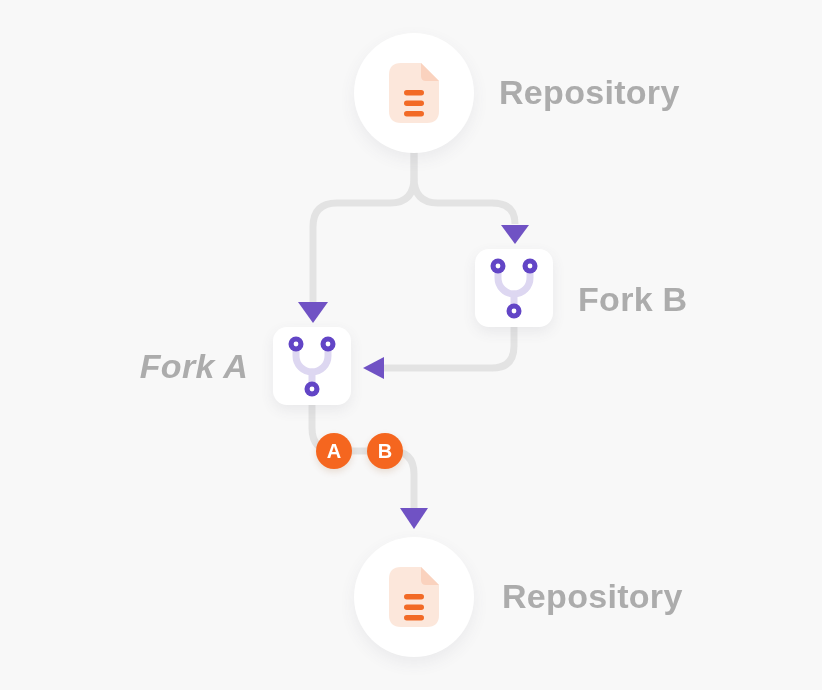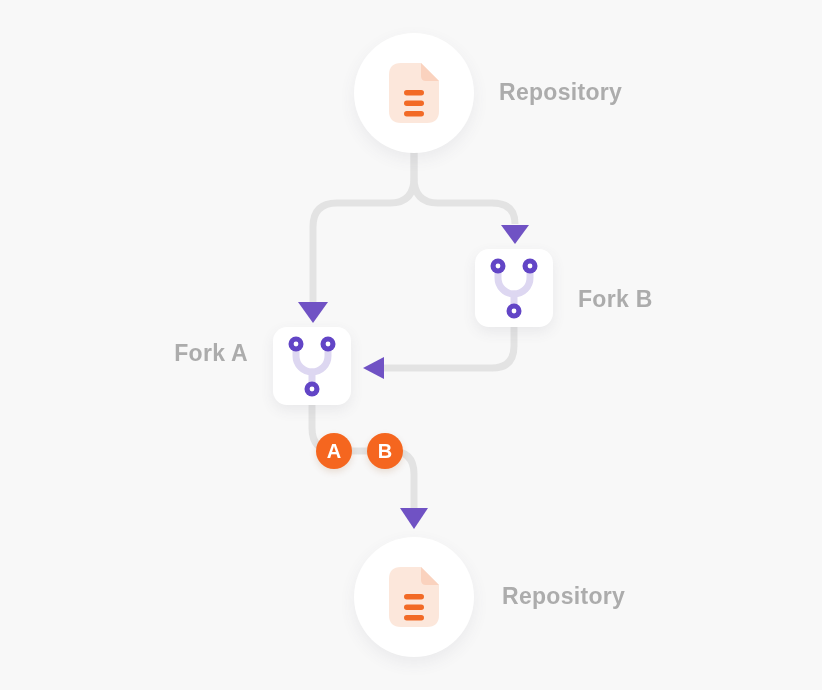--- a/index.html
+++ b/index.html
@@ -53,21 +53,21 @@
   .fork-path {
     fill: none;
     stroke: var(--fork-path-lavender, #DDD7F1);
     stroke-width: 7;
     stroke-linecap: round;
   }
   .fork-dot { fill: var(--fork-node-purple, #6245C6); }
   .fork-dot-hole { fill: var(--node-white, #FFFFFF); }
   .diagram-label {
     position: absolute;
-    font-size: 23px;
+    font-size: 34px;
     line-height: 27px;
     font-weight: 700;
     letter-spacing: 0.3px;
     color: var(--label-gray, #ACACAC);
     white-space: nowrap;
   }
   .diagram-label.align-right {
     text-align: right;
   }
   .badge {
@@ -131,21 +131,21 @@
       <path class="fork-path" d="M23,22 V29 A16,16 0 0 0 55,29 V22"></path>
       <path class="fork-path" d="M39,45 V60"></path>
       <circle class="fork-dot" cx="23" cy="17" r="7.5"></circle>
       <circle class="fork-dot" cx="55" cy="17" r="7.5"></circle>
       <circle class="fork-dot" cx="39" cy="62" r="7.5"></circle>
       <circle class="fork-dot-hole" cx="23" cy="17" r="2.4"></circle>
       <circle class="fork-dot-hole" cx="55" cy="17" r="2.4"></circle>
       <circle class="fork-dot-hole" cx="39" cy="62" r="2.4"></circle>
     </svg>
   </div>
-  <div class="diagram-label align-right" style="right:574px; top:340px;">Fork A</div>
+  <div class="diagram-label align-right" style="right:574px; top:353px;font-style:italic;">Fork A</div>
 
   <div class="badge" style="left:316px; top:433px;">
     <span>A</span>
   </div>
   <div class="badge" style="left:367px; top:433px;">
     <span>B</span>
   </div>
 
   <div class="node circle" style="left:354px; top:537px;">
     <svg width="50" height="60" viewBox="0 0 50 60">

